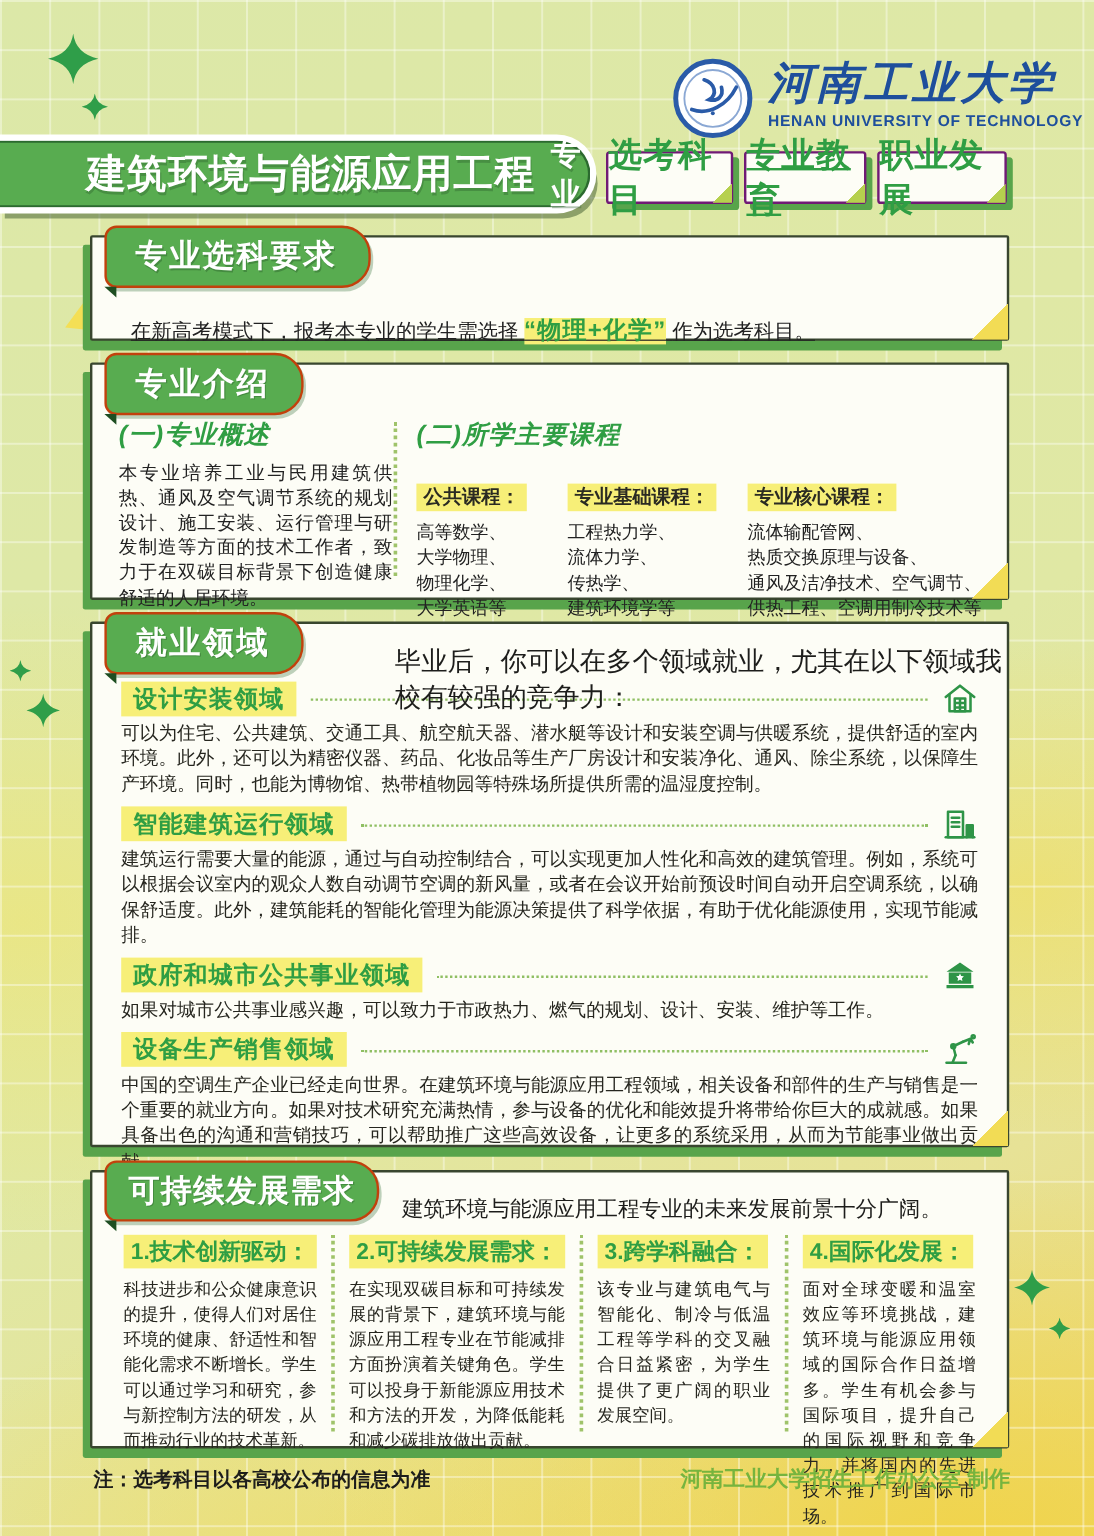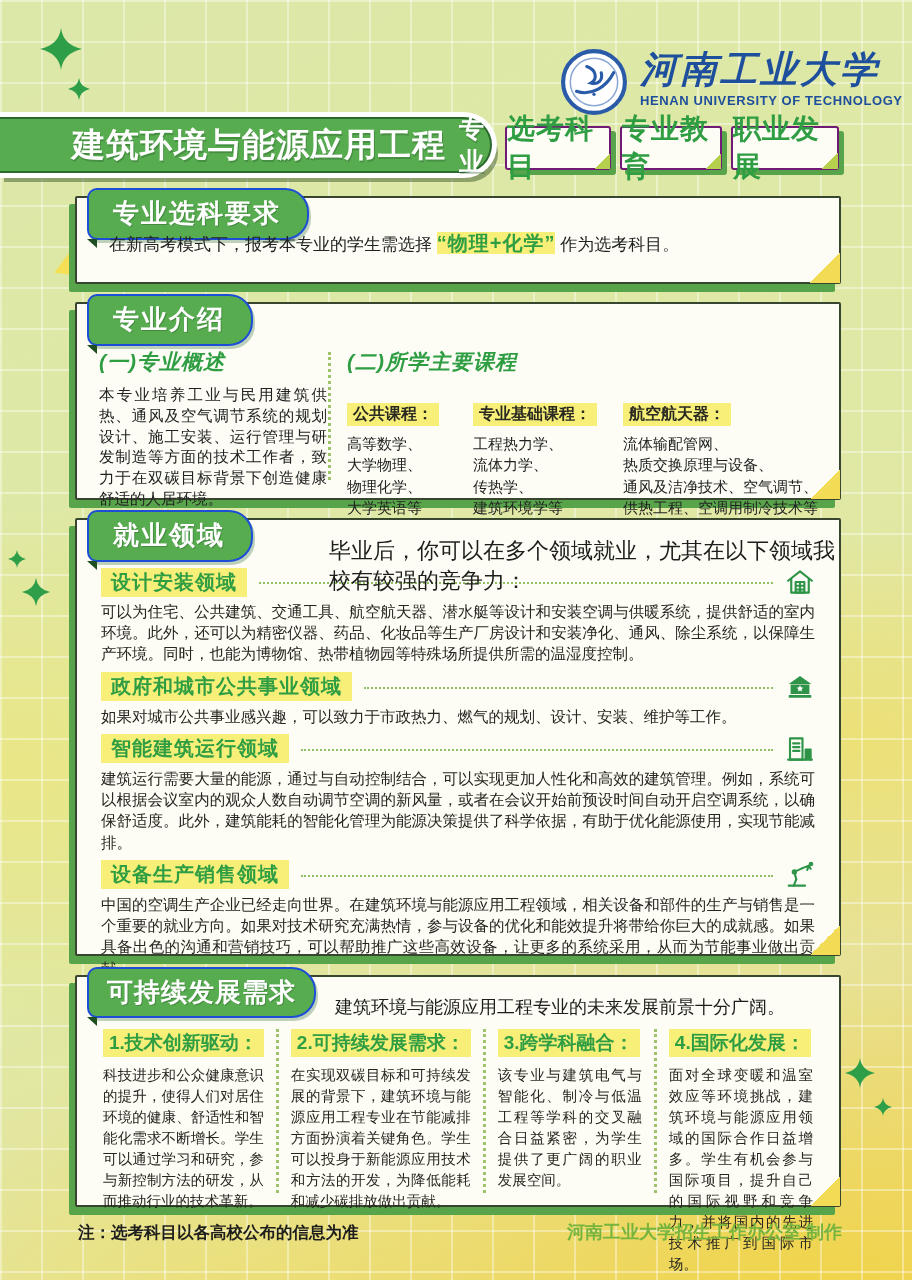--- a/index.html
+++ b/index.html
@@ -61,33 +61,33 @@
   
   .card{
     position:absolute;left:75px;width:766px;background:#fdfdf6;
     border:2px solid #39462f;box-sizing:border-box;border-radius:2px;
     box-shadow:-6px 8px 0 #58a44b;
   }
   .card .fold{position:absolute;right:-1px;bottom:-1px;width:30px;height:30px;
     background:linear-gradient(to top left,#f2dc55 50%, transparent 50%);}
   .tab{
     position:absolute;top:-10px;left:10px;
-    background:#58ac50;border:2px solid #1d4ed8;border-radius:10px 24px 24px 10px;
+    background:#58ac50;border:2px solid #c2410c;border-radius:10px 24px 24px 10px;
     color:#fff;font-weight:bold;font-size:26px;letter-spacing:2px;
     padding:6px 26px 7px 24px;white-space:nowrap;
     text-shadow:1px 1px 0 rgba(40,90,40,.4);
     box-shadow:2px 3px 0 rgba(43,106,47,.30);
   }
   .tab:after{content:"";position:absolute;left:-2px;bottom:-10px;
     border-top:9px solid #1e4e22;border-left:10px solid transparent;}
   .hl-green{background:#f7ef78;color:#2f9e43;font-weight:bold;}
 
   
   #card-selection{top:196px;height:88px;}
-  #card-selection .content{position:absolute;left:32px;right:40px;top:32px;font-size:17px;}
+  #card-selection .content{position:absolute;left:32px;right:40px;top:64px;font-size:17px;text-decoration:underline;}
   #card-selection .phy{font-size:20px;letter-spacing:1px;}
 
   
   #card-intro{top:302px;height:198px;}
   .sub-heading{color:#2f9e43;font-weight:bold;font-size:21px;letter-spacing:1px;font-style:italic;}
   #intro-left{position:absolute;left:22px;top:44px;width:228px;}
   #intro-left p{margin:9px 0 0;font-size:15.5px;line-height:1.34;text-align:justify;}
   #intro-divider{position:absolute;left:251px;top:48px;bottom:18px;border-left:3px dotted #9fc36a;}
   #intro-right{position:absolute;left:270px;top:44px;right:16px;}
   .course-row{display:flex;margin-top:27px;}
@@ -168,21 +168,21 @@
 
   <div class="banner">
     <span class="t-main">建筑环境与能源应用工程</span>
     <span class="t-suf">专业</span>
   </div>
 
   <div class="nav-btn" style="left:505px;width:106px;">
     <span>选考科目</span>
     <span class="fold-s"></span>
   </div>
-  <div class="nav-btn" style="left:620px;width:102px;">
+  <div class="nav-btn" style="left:620px;width:102px;text-decoration:underline;">
     <span>专业教育</span>
     <span class="fold-s"></span>
   </div>
   <div class="nav-btn" style="left:731px;width:108px;">
     <span>职业发展</span>
     <span class="fold-s"></span>
   </div>
 
   <div class="card" id="card-selection">
     <div class="tab">专业选科要求</div>
@@ -219,21 +219,21 @@
         <div class="course-col col-2">
           <span class="c-label">专业基础课程：</span>
           <div class="c-items">
             <div>工程热力学、</div>
             <div>流体力学、</div>
             <div>传热学、</div>
             <div>建筑环境学等</div>
           </div>
         </div>
         <div class="course-col col-3">
-          <span class="c-label">航空航天器：</span>
+          <span class="c-label">专业核心课程：</span>
           <div class="c-items">
             <div>流体输配管网、</div>
             <div>热质交换原理与设备、</div>
             <div>通风及洁净技术、空气调节、</div>
             <div>供热工程、空调用制冷技术等</div>
           </div>
         </div>
       </div>
     </div>
     <div class="fold"></div>
@@ -251,42 +251,42 @@
           <path d="M2.5 11 L12 3.5 L21.5 11"></path>
             <path d="M5 9.5 V20.5 H19 V9.5"></path>
           <path d="M8.5 12h7v8.5h-7z M12 12v8.5 M8.5 15h7 M8.5 18h7"></path>
         </svg>
       </div>
       <p>可以为住宅、公共建筑、交通工具、航空航天器、潜水艇等设计和安装空调与供暖系统，提供舒适的室内环境。此外，还可以为精密仪器、药品、化妆品等生产厂房设计和安装净化、通风、除尘系统，以保障生产环境。同时，也能为博物馆、热带植物园等特殊场所提供所需的温湿度控制。</p>
     </div>
 
     <div class="field">
       <div class="field-head">
-        <span class="field-title">政府和城市公共事业领域</span>
-        <span class="leader"></span>
-        <svg class="field-icon" viewBox="0 0 24 24">
-          <path d="M3 20.5h18v-2.2H3z M4.5 17.5h15V10h-15z M3 9.5h18L12 3.2z" fill="#2e9447"></path>
-          <path d="M12 10.6l.8 1.6 1.8.3-1.3 1.3.3 1.8-1.6-.85-1.6.85.3-1.8-1.3-1.3 1.8-.3z" fill="#fff"></path>
-        </svg>
-      </div>
-      <p>如果对城市公共事业感兴趣，可以致力于市政热力、燃气的规划、设计、安装、维护等工作。</p>
-    </div>
-
-    <div class="field">
-      <div class="field-head">
         <span class="field-title">智能建筑运行领域</span>
         <span class="leader"></span>
         <svg class="field-icon" viewBox="0 0 24 24" fill="none" stroke="#2e9447" stroke-width="1.7" stroke-linejoin="round" stroke-linecap="round">
           <rect x="4" y="3.5" width="10" height="17"></rect>
             <path d="M6.5 7.5h5 M6.5 10.5h5 M6.5 13.5h5"></path>
           <path d="M16.5 20.5v-8h4v8" fill="#2e9447"></path>
             <path d="M2.5 20.5h19"></path>
         </svg>
       </div>
       <p>建筑运行需要大量的能源，通过与自动控制结合，可以实现更加人性化和高效的建筑管理。例如，系统可以根据会议室内的观众人数自动调节空调的新风量，或者在会议开始前预设时间自动开启空调系统，以确保舒适度。此外，建筑能耗的智能化管理为能源决策提供了科学依据，有助于优化能源使用，实现节能减排。</p>
+    </div>
+
+    <div class="field">
+      <div class="field-head">
+        <span class="field-title">政府和城市公共事业领域</span>
+        <span class="leader"></span>
+        <svg class="field-icon" viewBox="0 0 24 24">
+          <path d="M3 20.5h18v-2.2H3z M4.5 17.5h15V10h-15z M3 9.5h18L12 3.2z" fill="#2e9447"></path>
+          <path d="M12 10.6l.8 1.6 1.8.3-1.3 1.3.3 1.8-1.6-.85-1.6.85.3-1.8-1.3-1.3 1.8-.3z" fill="#fff"></path>
+        </svg>
+      </div>
+      <p>如果对城市公共事业感兴趣，可以致力于市政热力、燃气的规划、设计、安装、维护等工作。</p>
     </div>
 
     <div class="field">
       <div class="field-head">
         <span class="field-title">设备生产销售领域</span>
         <span class="leader"></span>
         <svg class="field-icon" viewBox="0 0 24 24" fill="none" stroke="#2e9447" stroke-width="1.7" stroke-linejoin="round" stroke-linecap="round">
           <path d="M3 20.5h13"></path>
             <path d="M7 20.5l2-5"></path>
             <path d="M9 15.5L7.5 9.5 14 6.5"></path>

